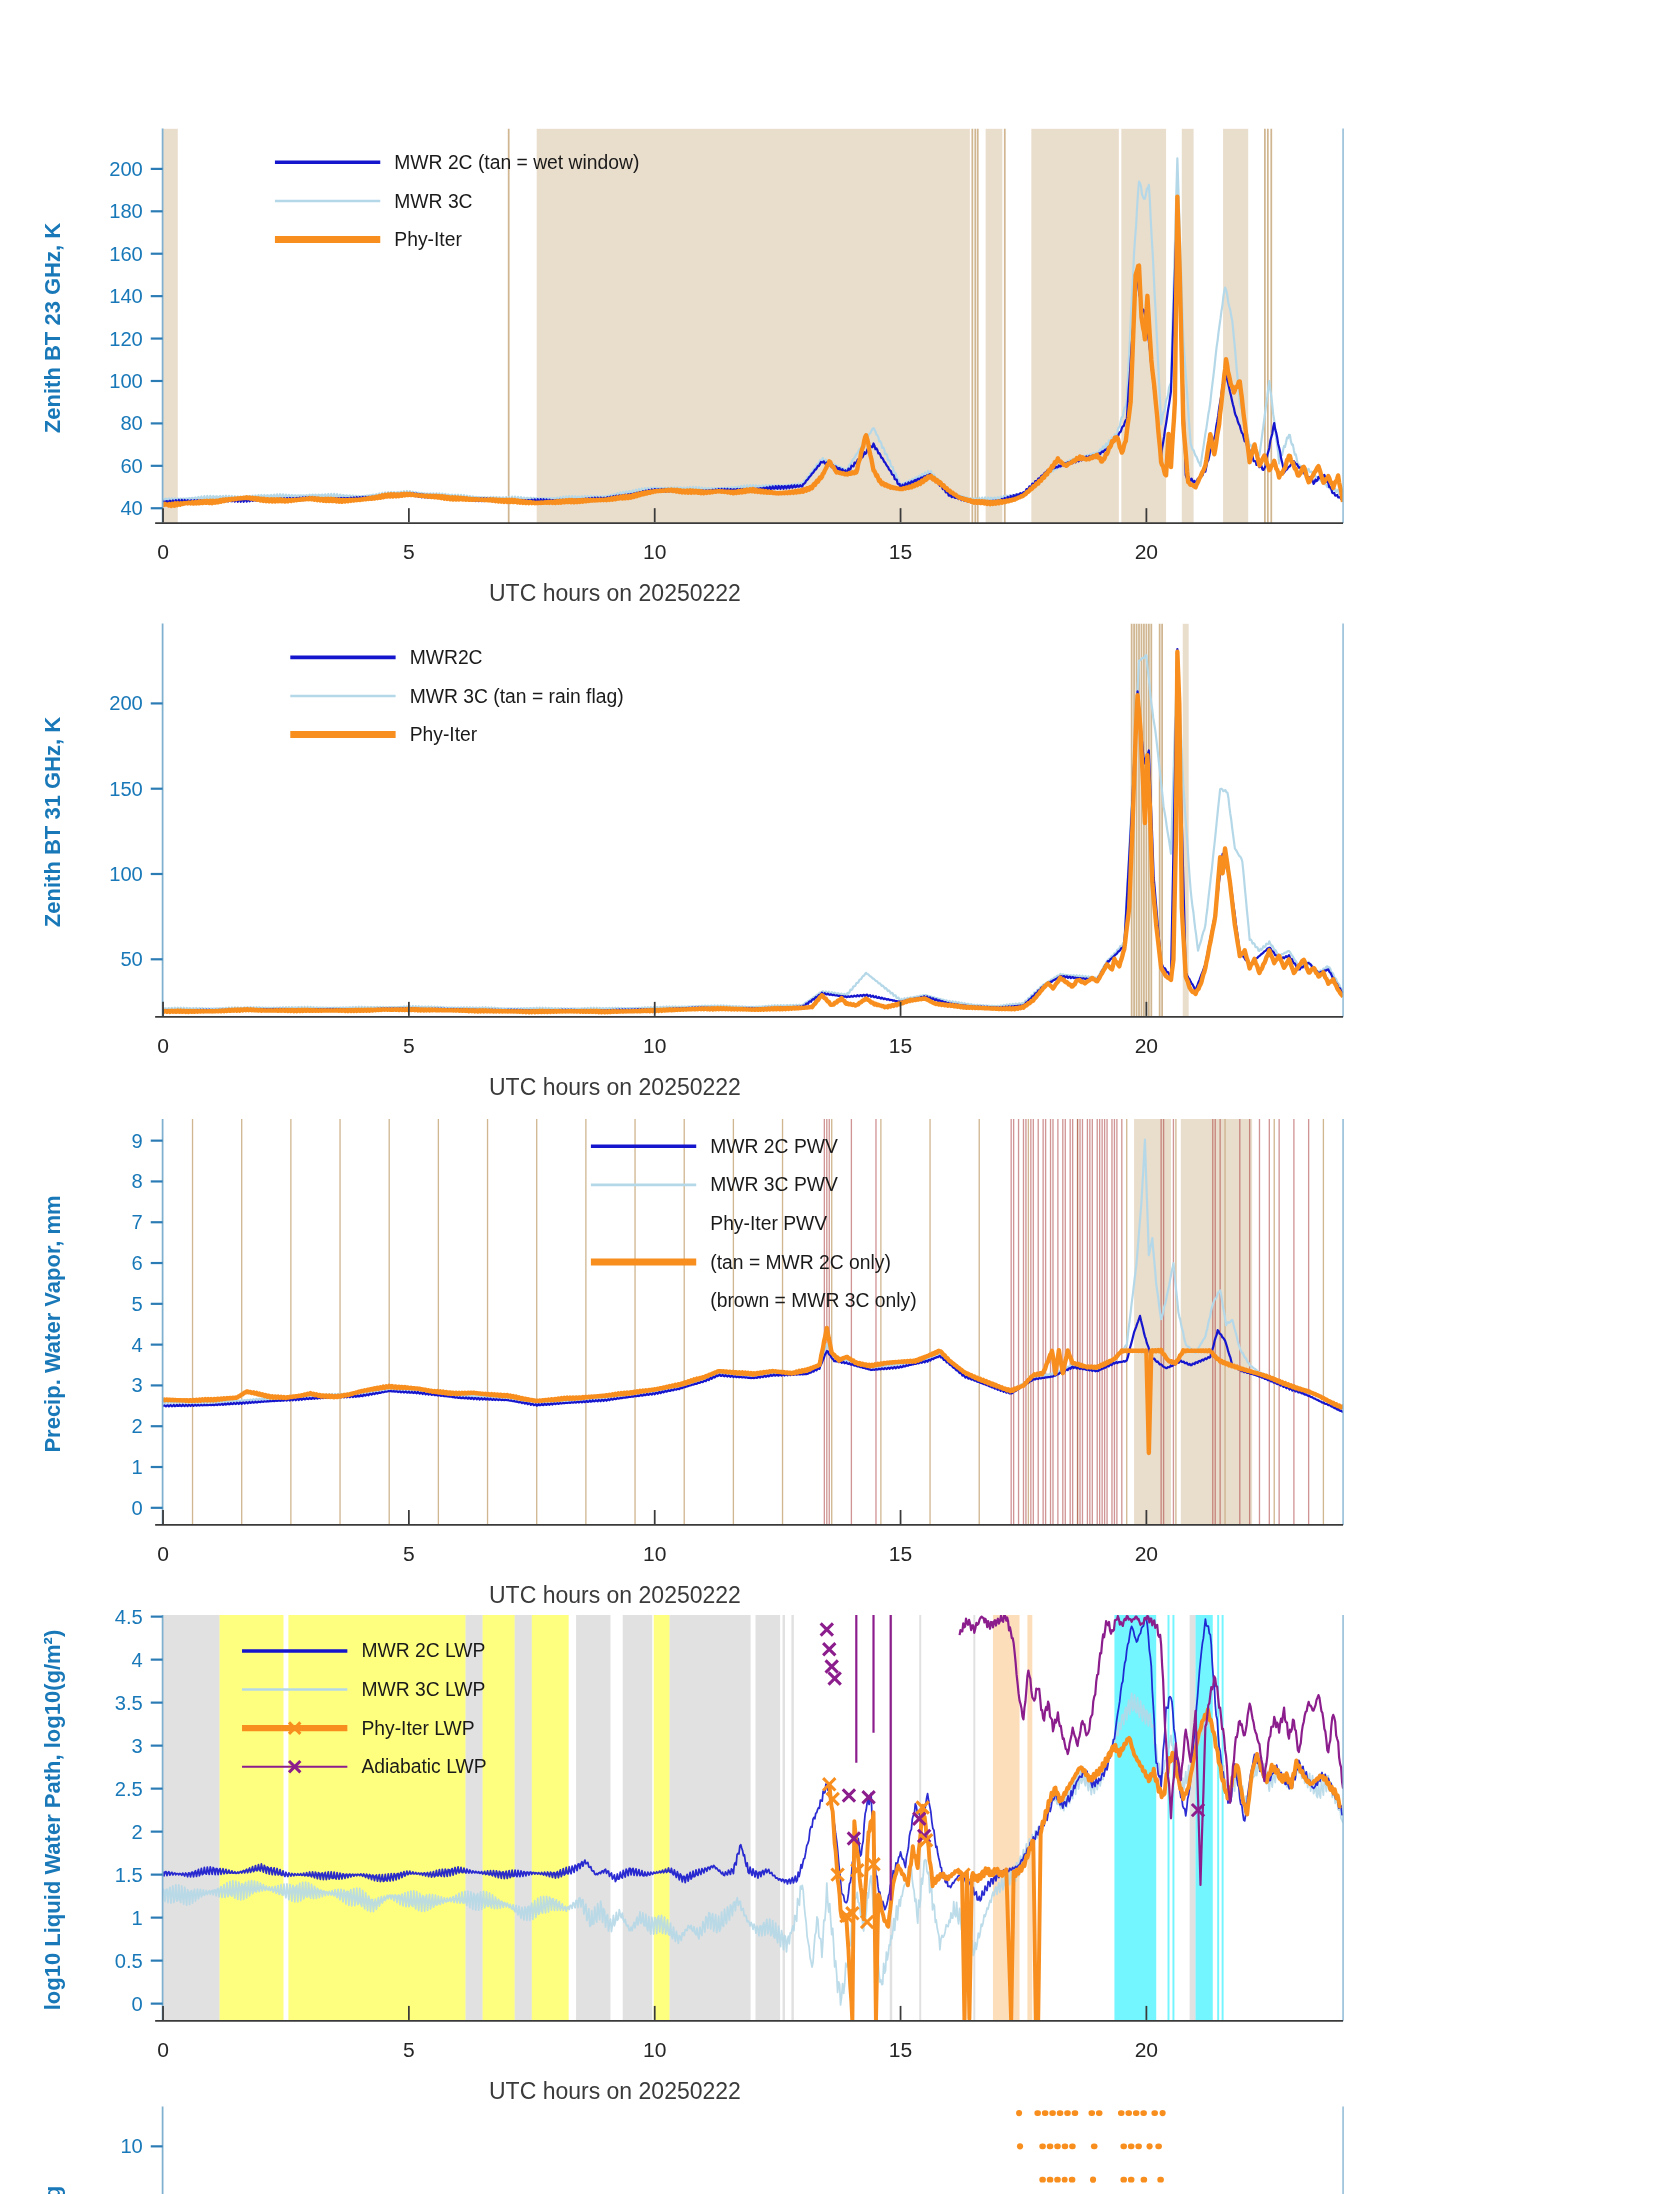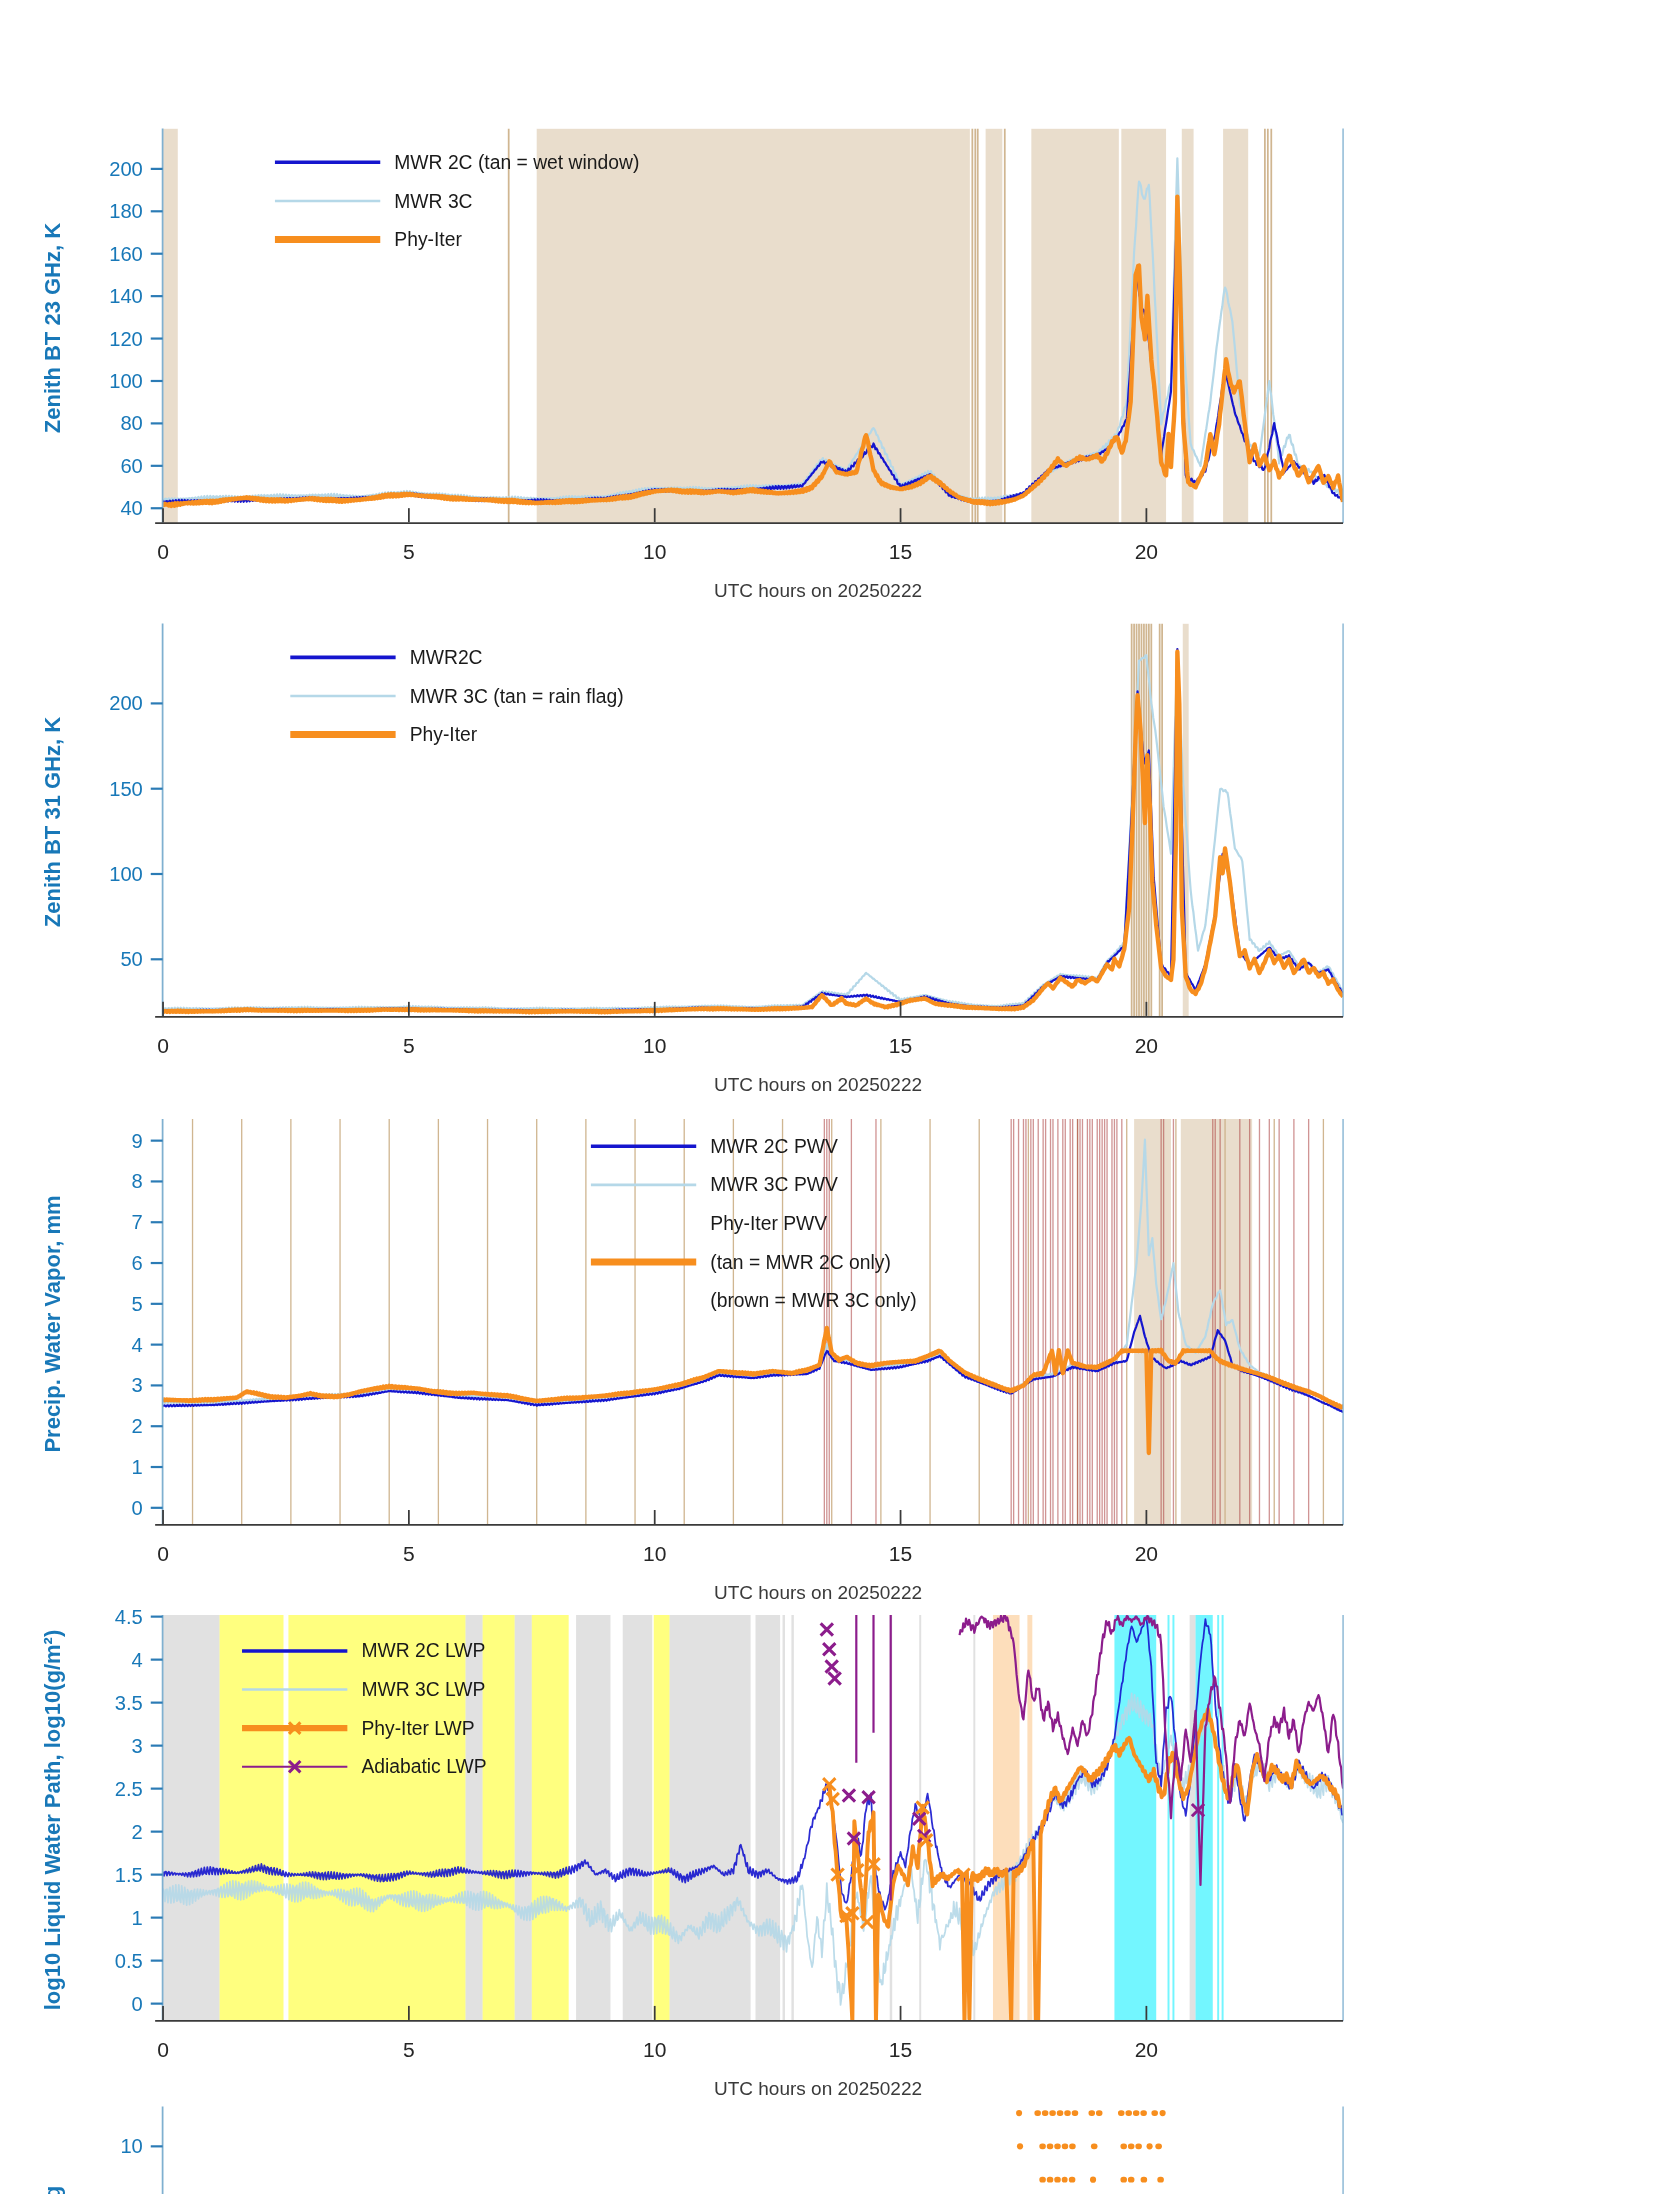--- a/index.html
+++ b/index.html
@@ -1,20 +1,20 @@
 <!DOCTYPE html>
 <html style="font-size:7px"><head>
 <meta charset="utf-8">
 <style>
   html,body{margin:0;padding:0;background:#fff;}
   body{width:1679px;height:2633px;position:relative;font-family:"Liberation Sans",sans-serif;}
   #fig{position:absolute;left:0;top:0;}
   .ylabel{position:absolute;color:#1878B8;font-weight:bold;font-size:22px;white-space:nowrap;
           transform:rotate(-90deg);transform-origin:center center;text-align:center;}
-  .xlabel{position:absolute;color:#3a3a3a;font-size:19px;white-space:nowrap;text-align:center;}
+  .xlabel{position:absolute;color:#3a3a3a;font-size:23px;white-space:nowrap;}
 </style>
 </head>
 <body>
 
 <svg id="fig" width="1679" height="2633" viewBox="0 0 3825 6000">
     <g>
       <clipPath id="clip0">
         <rect x="371" y="293" width="2689" height="899"></rect>
       </clipPath>
       <g clip-path="url(#clip0)">

